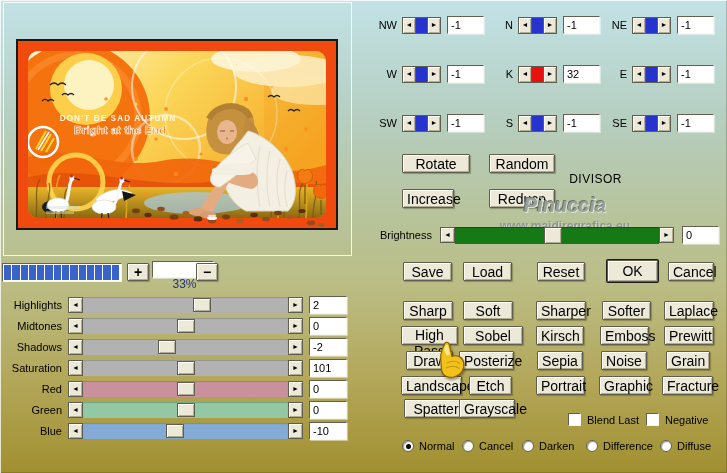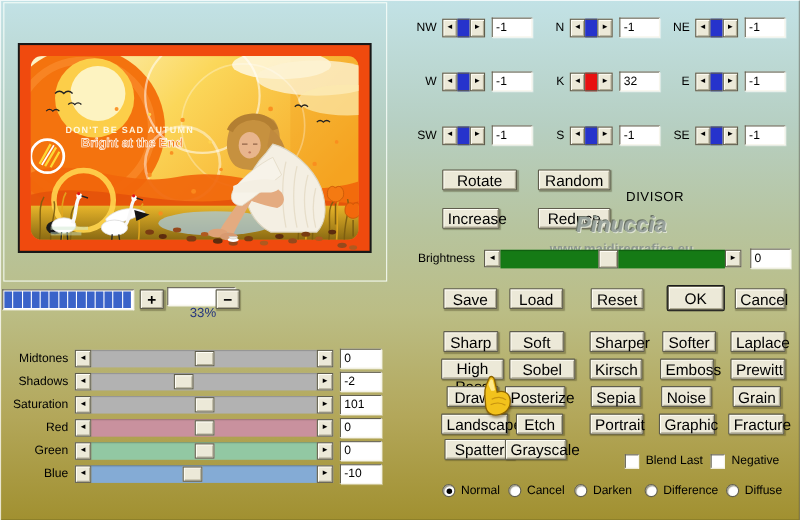--- a/index.html
+++ b/index.html
@@ -51,21 +51,21 @@
     color:#98a29c;text-shadow:1px 1px 0 #dde2d2,-1px -1px 0 #6d7568;}
   .wm-site{position:absolute;left:455px;top:219px;width:220px;text-align:center;font-size:12px;font-weight:bold;
     color:#8d978e;text-shadow:1px 1px 0 #d5dac8;}
   .brow{position:absolute;left:380px;top:226px;display:flex;align-items:center;height:18px;}
   .blabel{width:52px;font-size:11px;color:#000;margin-right:8px;}
   .btrack{position:relative;width:204px;height:17px;background:#157a15;box-shadow:inset 0 1px 1px rgba(0,0,0,.3);}
   .bthumb{position:absolute;top:0;width:18px;height:17px;margin-left:-9px;background:#ece9d8;
     border:1px solid #5f5d4d;box-shadow:inset 1px 1px 0 #fffef6, inset -1px -1px 0 #b0ac95;}
   .brow .vbox{width:37px;margin-left:8px;}
   
-  .chk{position:absolute;top:413px;display:flex;align-items:flex-start;gap:6px;font-size:11px;color:#000;}
+  .chk{position:absolute;top:413px;display:flex;align-items:center;gap:6px;font-size:11px;color:#000;}
   .chk-box{width:13px;height:13px;background:#fff;border:1px solid;border-color:#63604f #f7f6ec #f7f6ec #63604f;}
   .rad{position:absolute;top:440px;display:flex;align-items:center;gap:5px;font-size:11px;color:#000;}
   .rad-circ{width:12px;height:12px;border-radius:50%;background:#fff;border:1px solid #63604f;
     box-shadow:inset 1px 1px 1px #9a9888;display:flex;align-items:center;justify-content:center;}
   .rad-dot{width:5px;height:5px;border-radius:50%;background:#000;}
   .hand{position:absolute;left:437px;top:341px;width:29px;height:38px;filter:drop-shadow(1px 2px 1px rgba(60,40,0,.45));z-index:5;}
 </style>
 </head>
 <body>
 
@@ -263,20 +263,29 @@
       <span class="zseg"></span>
       <span class="zseg"></span>
       <span class="zseg"></span>
     <span class="zseg"></span>
       <span class="zseg"></span>
   </div>
   <button class="btn zplus">+</button>
   <div class="vbox zval">33%</div>
   <button class="btn zminus">−</button>
 
+  <div class="srow" style="top:296px">
+    <div class="slabel">Highlights</div>
+    <div class="sbtn">◄</div>
+    <div class="strack" style="background: rgb(178, 178, 178);">
+      <span class="sthumb" style="left: 58%;"></span>
+      </div>
+    <div class="sbtn">►</div>
+    <div class="vbox">2</div>
+  </div>
   <div class="srow" style="top:317px">
     <div class="slabel">Midtones</div>
     <div class="sbtn">◄</div>
     <div class="strack" style="background: rgb(178, 178, 178);">
       <span class="sthumb" style="left: 50%;"></span>
       </div>
     <div class="sbtn">►</div>
     <div class="vbox">0</div>
   </div>
   <div class="srow" style="top:338px">

